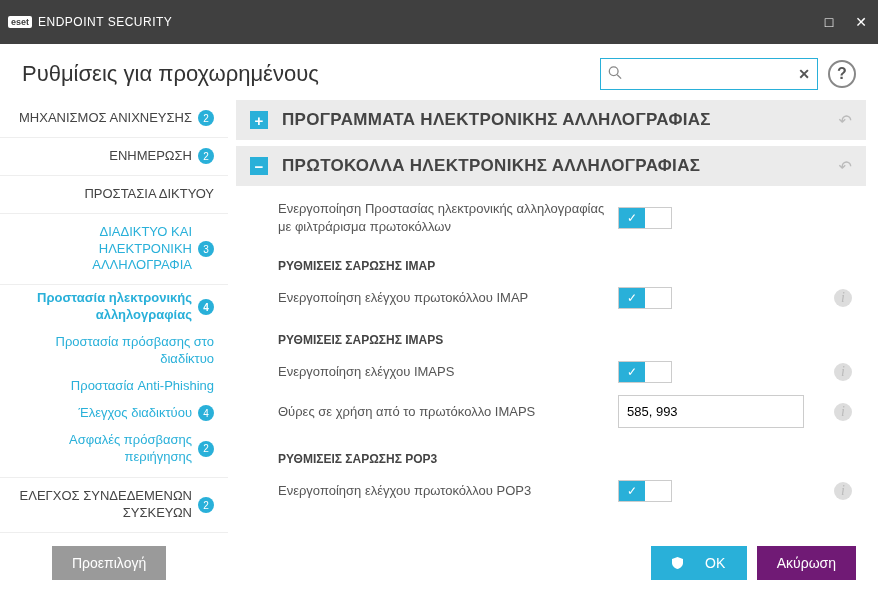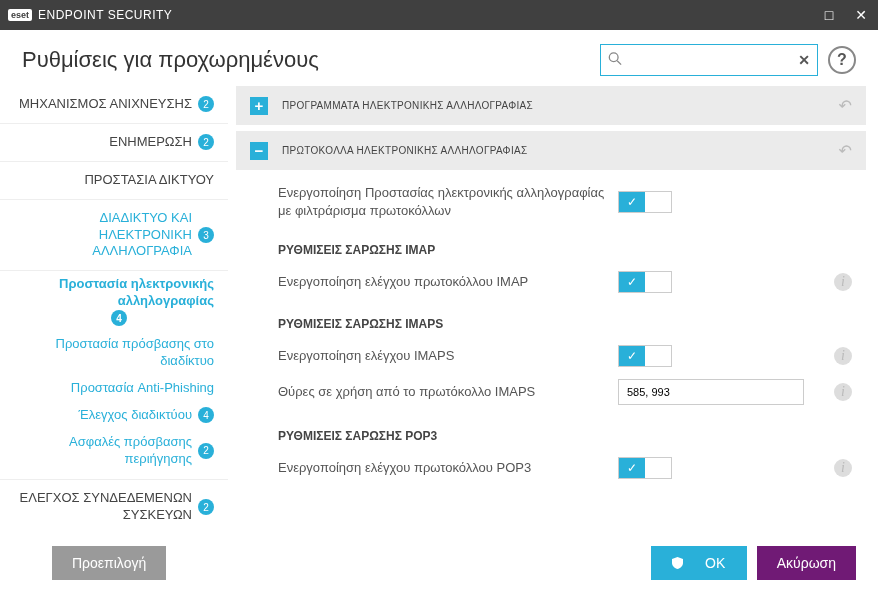--- a/index.html
+++ b/index.html
@@ -1,51 +1,51 @@
 <!DOCTYPE html>
 <html><head>
 <meta charset="utf-8">
 <style>
 * { box-sizing: border-box; margin: 0; padding: 0; font-family: "Segoe UI", Arial, sans-serif; }
 body { width: 878px; height: 598px; background: #fff; overflow: hidden; display: flex; flex-direction: column; }
-.titlebar { height: 30px; background: #404040; color: #fff; display: flex; align-items: center; padding: 0 8px; font-size: 12px; }
+.titlebar { height: 44px; background: #404040; color: #fff; display: flex; align-items: center; padding: 0 8px; font-size: 12px; }
 .titlebar .logo { background: #fff; color: #404040; font-size: 9px; font-weight: bold; padding: 1px 3px; border-radius: 2px; margin-right: 6px; }
 .titlebar .product { letter-spacing: 0.5px; }
 .titlebar .win-controls { margin-left: auto; display: flex; gap: 14px; font-size: 14px; }
 .titlebar .win-controls span { cursor: pointer; display:inline-flex; align-items:center; justify-content:center; width:18px; height:18px;}
 .header { display: flex; align-items: center; padding: 14px 22px 10px 22px; }
 .header h1 { font-size: 22px; font-weight: 400; color: #333; }
 .search-wrap { margin-left: auto; display: flex; align-items: center; gap: 10px; }
 .search-box { position: relative; width: 218px; }
 .search-box input { width: 100%; height: 32px; border: 1px solid #29b0d9; padding: 0 28px 0 28px; font-size: 13px; outline: none; }
 .search-box .sicon { position: absolute; left: 8px; top: 50%; transform: translateY(-50%); color: #888; font-size: 14px; }
 .search-box .clear { position: absolute; right: 8px; top: 50%; transform: translateY(-50%); color: #555; cursor: pointer; font-size: 14px; font-weight:bold;}
 .help { width: 28px; height: 28px; border: 2px solid #888; border-radius: 50%; display: flex; align-items: center; justify-content: center; color: #555; font-weight: bold; cursor: pointer; font-size:16px;}
 .main { flex: 1; display: flex; overflow: hidden; }
 .sidebar { width: 228px; overflow-y: auto; padding: 0; }
 .nav-item { display: flex; align-items: center; padding: 10px 14px 10px 18px; color: #444; font-size: 13px; cursor: pointer; border-bottom: 1px solid #eee; line-height:1.3;text-align:right;}
 .nav-item.sub { border-bottom: none; padding: 5px 14px 5px 18px; color: #29b0d9; font-size: 13px;}
-.nav-item.active { color: #29b0d9; font-weight: bold; flex-direction: column; }
+.nav-item.active { color: #29b0d9; font-weight: bold; }
 .nav-item .label { flex: 1; }
 .badge { background: #29b0d9; color: #fff; border-radius: 50%; min-width: 16px; height: 16px; font-size: 10px; display: inline-flex; align-items: center; justify-content: center; margin-left: 6px; padding:0 3px;}
 .content { flex: 1; overflow-y: auto; padding: 0 12px 10px 8px; }
 .section-header { background: #ebebeb; display: flex; align-items: center; padding: 10px 14px; margin-bottom: 6px; cursor: pointer; }
 .expand-box { width: 18px; height: 18px; background: #29b0d9; color: #fff; display: flex; align-items: center; justify-content: center; font-weight: bold; font-size: 15px; margin-right: 14px; line-height:1;}
-.section-header .title { font-size: 10px; font-weight: normal; color: #444; letter-spacing: 0.3px; flex:1;}
+.section-header .title { font-size: 17px; font-weight: bold; color: #444; letter-spacing: 0.3px; flex:1;}
 .section-header .revert { color: #bbb; font-size: 16px; }
 .section-body { padding: 2px 0 14px 0; }
 .row { display: flex; align-items: center; padding: 6px 14px 6px 42px; font-size: 13px; color: #555; }
 .row .rlabel { flex: 0 0 340px; padding-right:10px; line-height:1.35;}
 .row .rcontrol { flex: 0 0 190px; }
 .row .rinfo { margin-left:auto; color: #bbb; font-size: 14px; width:18px; text-align:center; font-style: italic; font-family: Georgia, serif; background:#ddd; border-radius:50%; height:18px; line-height:18px;}
 .subheading { font-size: 12px; font-weight: bold; color: #444; padding: 18px 14px 8px 42px; }
 .toggle { width: 54px; height: 22px; border: 1px solid #ccc; display: flex; cursor: pointer; background:#fff;}
 .toggle .on { flex: 1; background: #29b0d9; color: #fff; display: flex; align-items: center; justify-content: center; font-size: 12px; }
 .toggle .off { flex: 1; background: #fff; }
-.text-input { width: 186px; height: 26px; border: 1px solid #ccc; padding: 0 8px; font-size: 11px; }
+.text-input { width: 186px; height: 33px; border: 1px solid #ccc; padding: 0 8px; font-size: 13px; }
 .footer { display: flex; padding: 12px 22px 18px 22px; gap: 10px; border-top:1px solid #fff;margin-left:30px;}
 .btn { height: 34px; padding: 0 20px; border: none; font-size: 14px; cursor: pointer; display:inline-flex; align-items:center; justify-content:center; gap:6px;}
 .btn-default { background: #9a9a9a; color: #fff; }
 .btn-primary { background: #29b0d9; color: #fff; min-width:96px;gap:22px;}
 .btn-cancel { background: #701a75; color: #fff; min-width:96px;}
 .footer .spacer { flex: 1; }
 </style>
 </head>
 <body>
 

